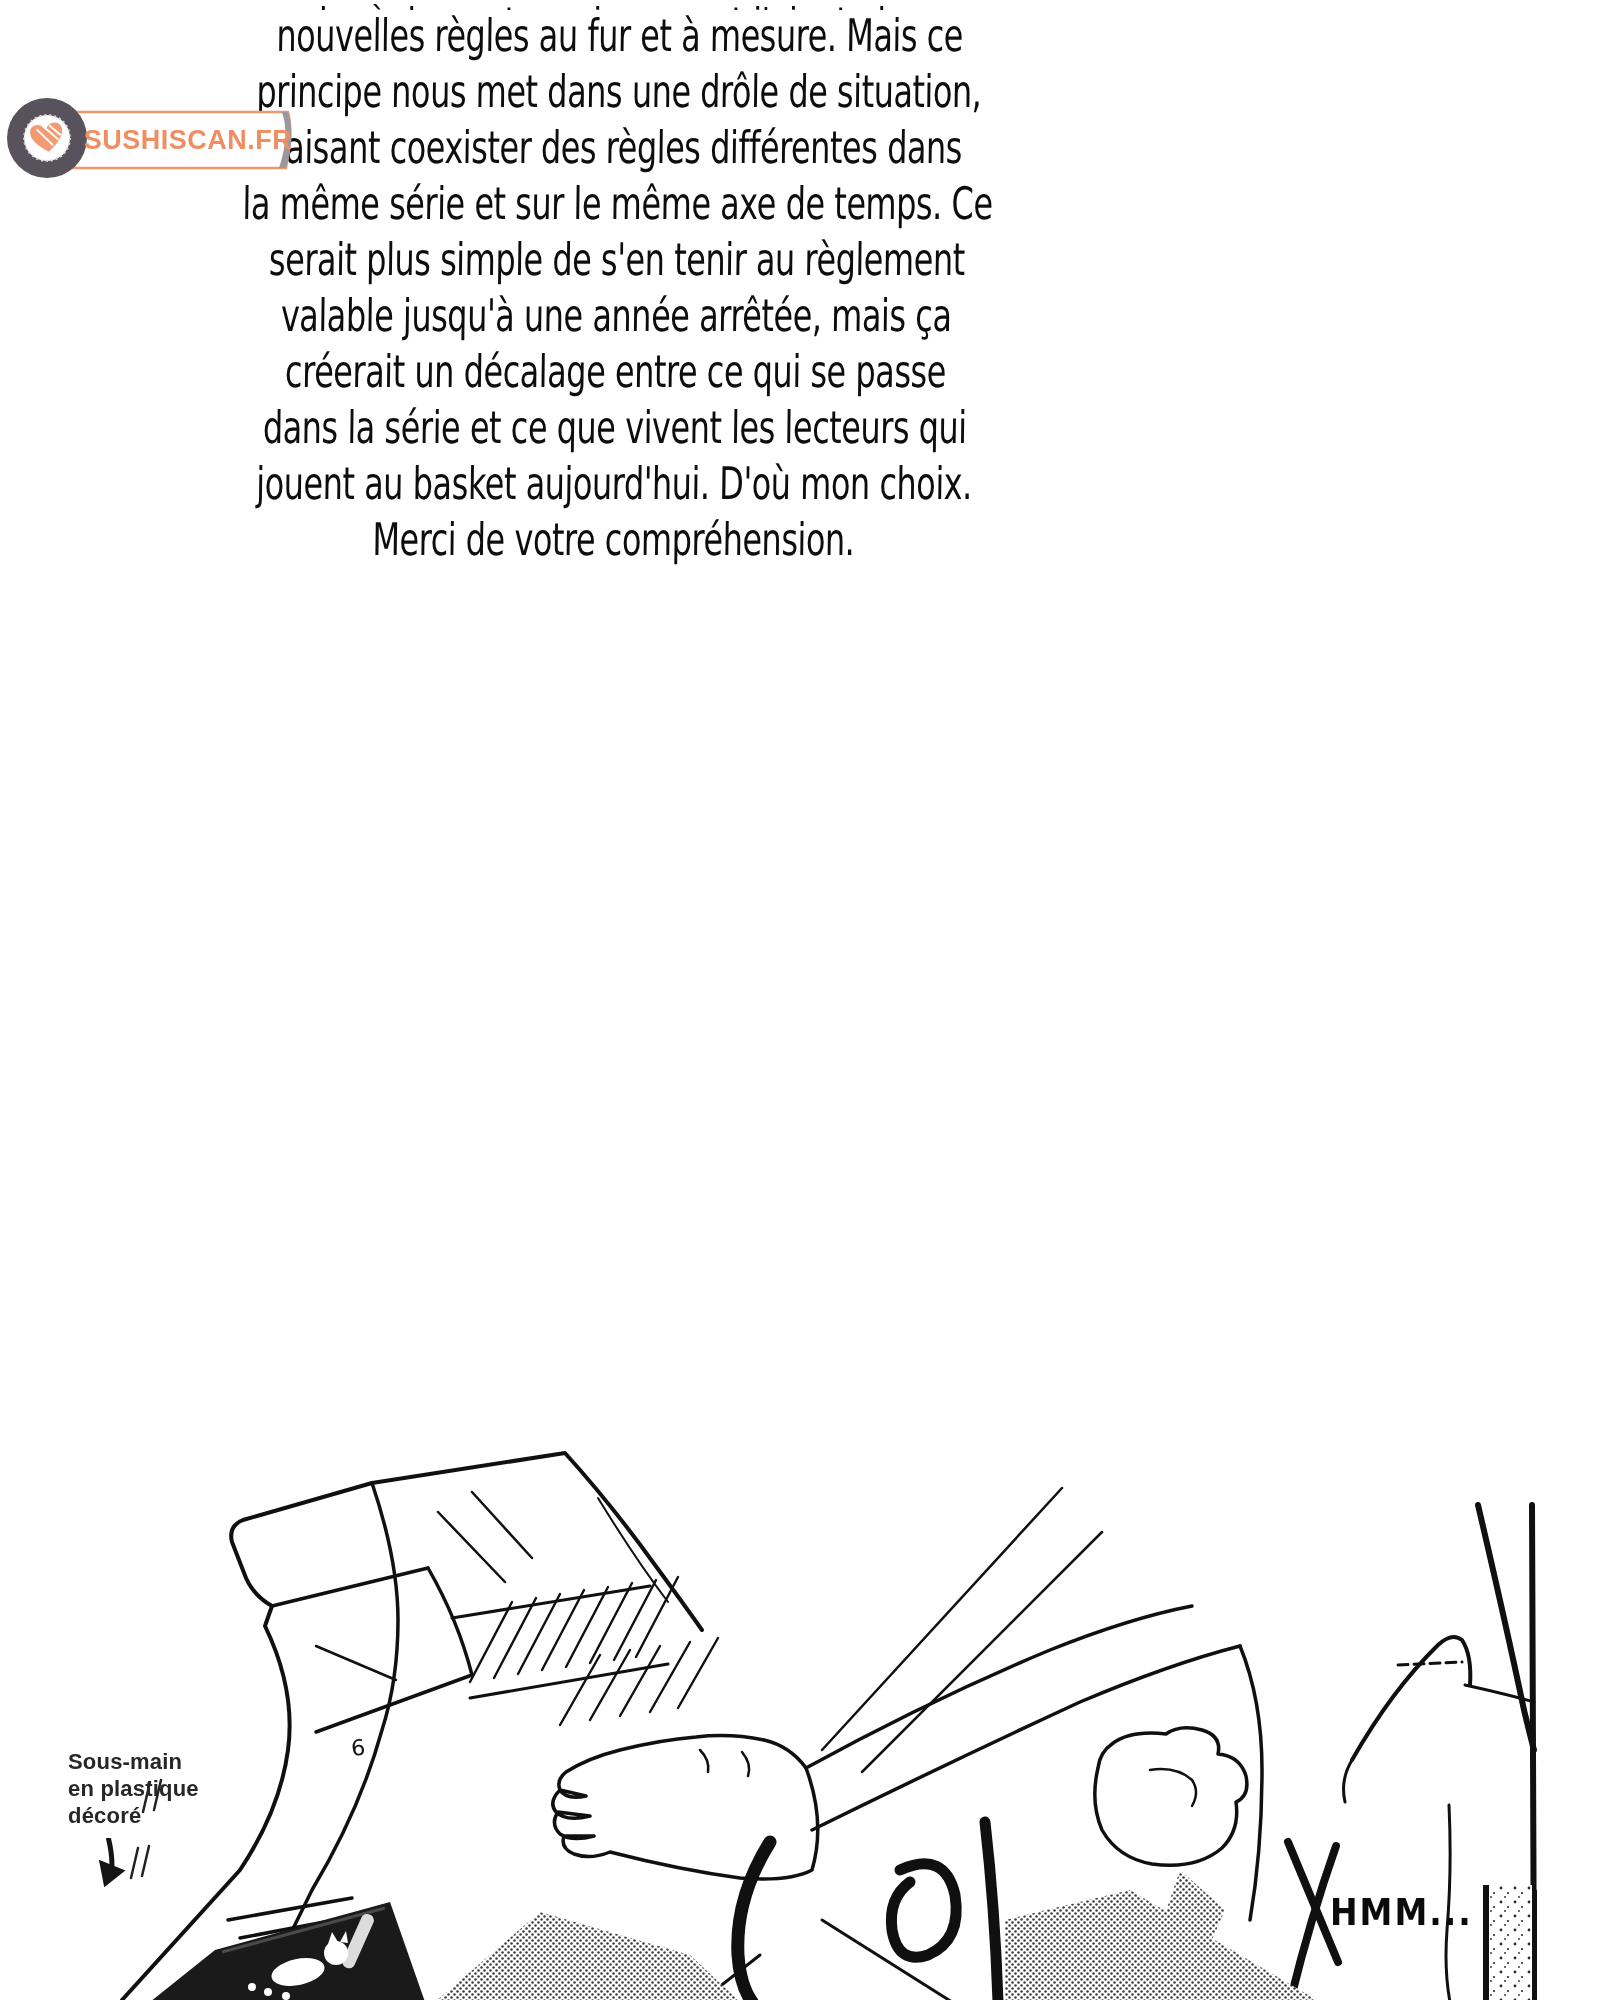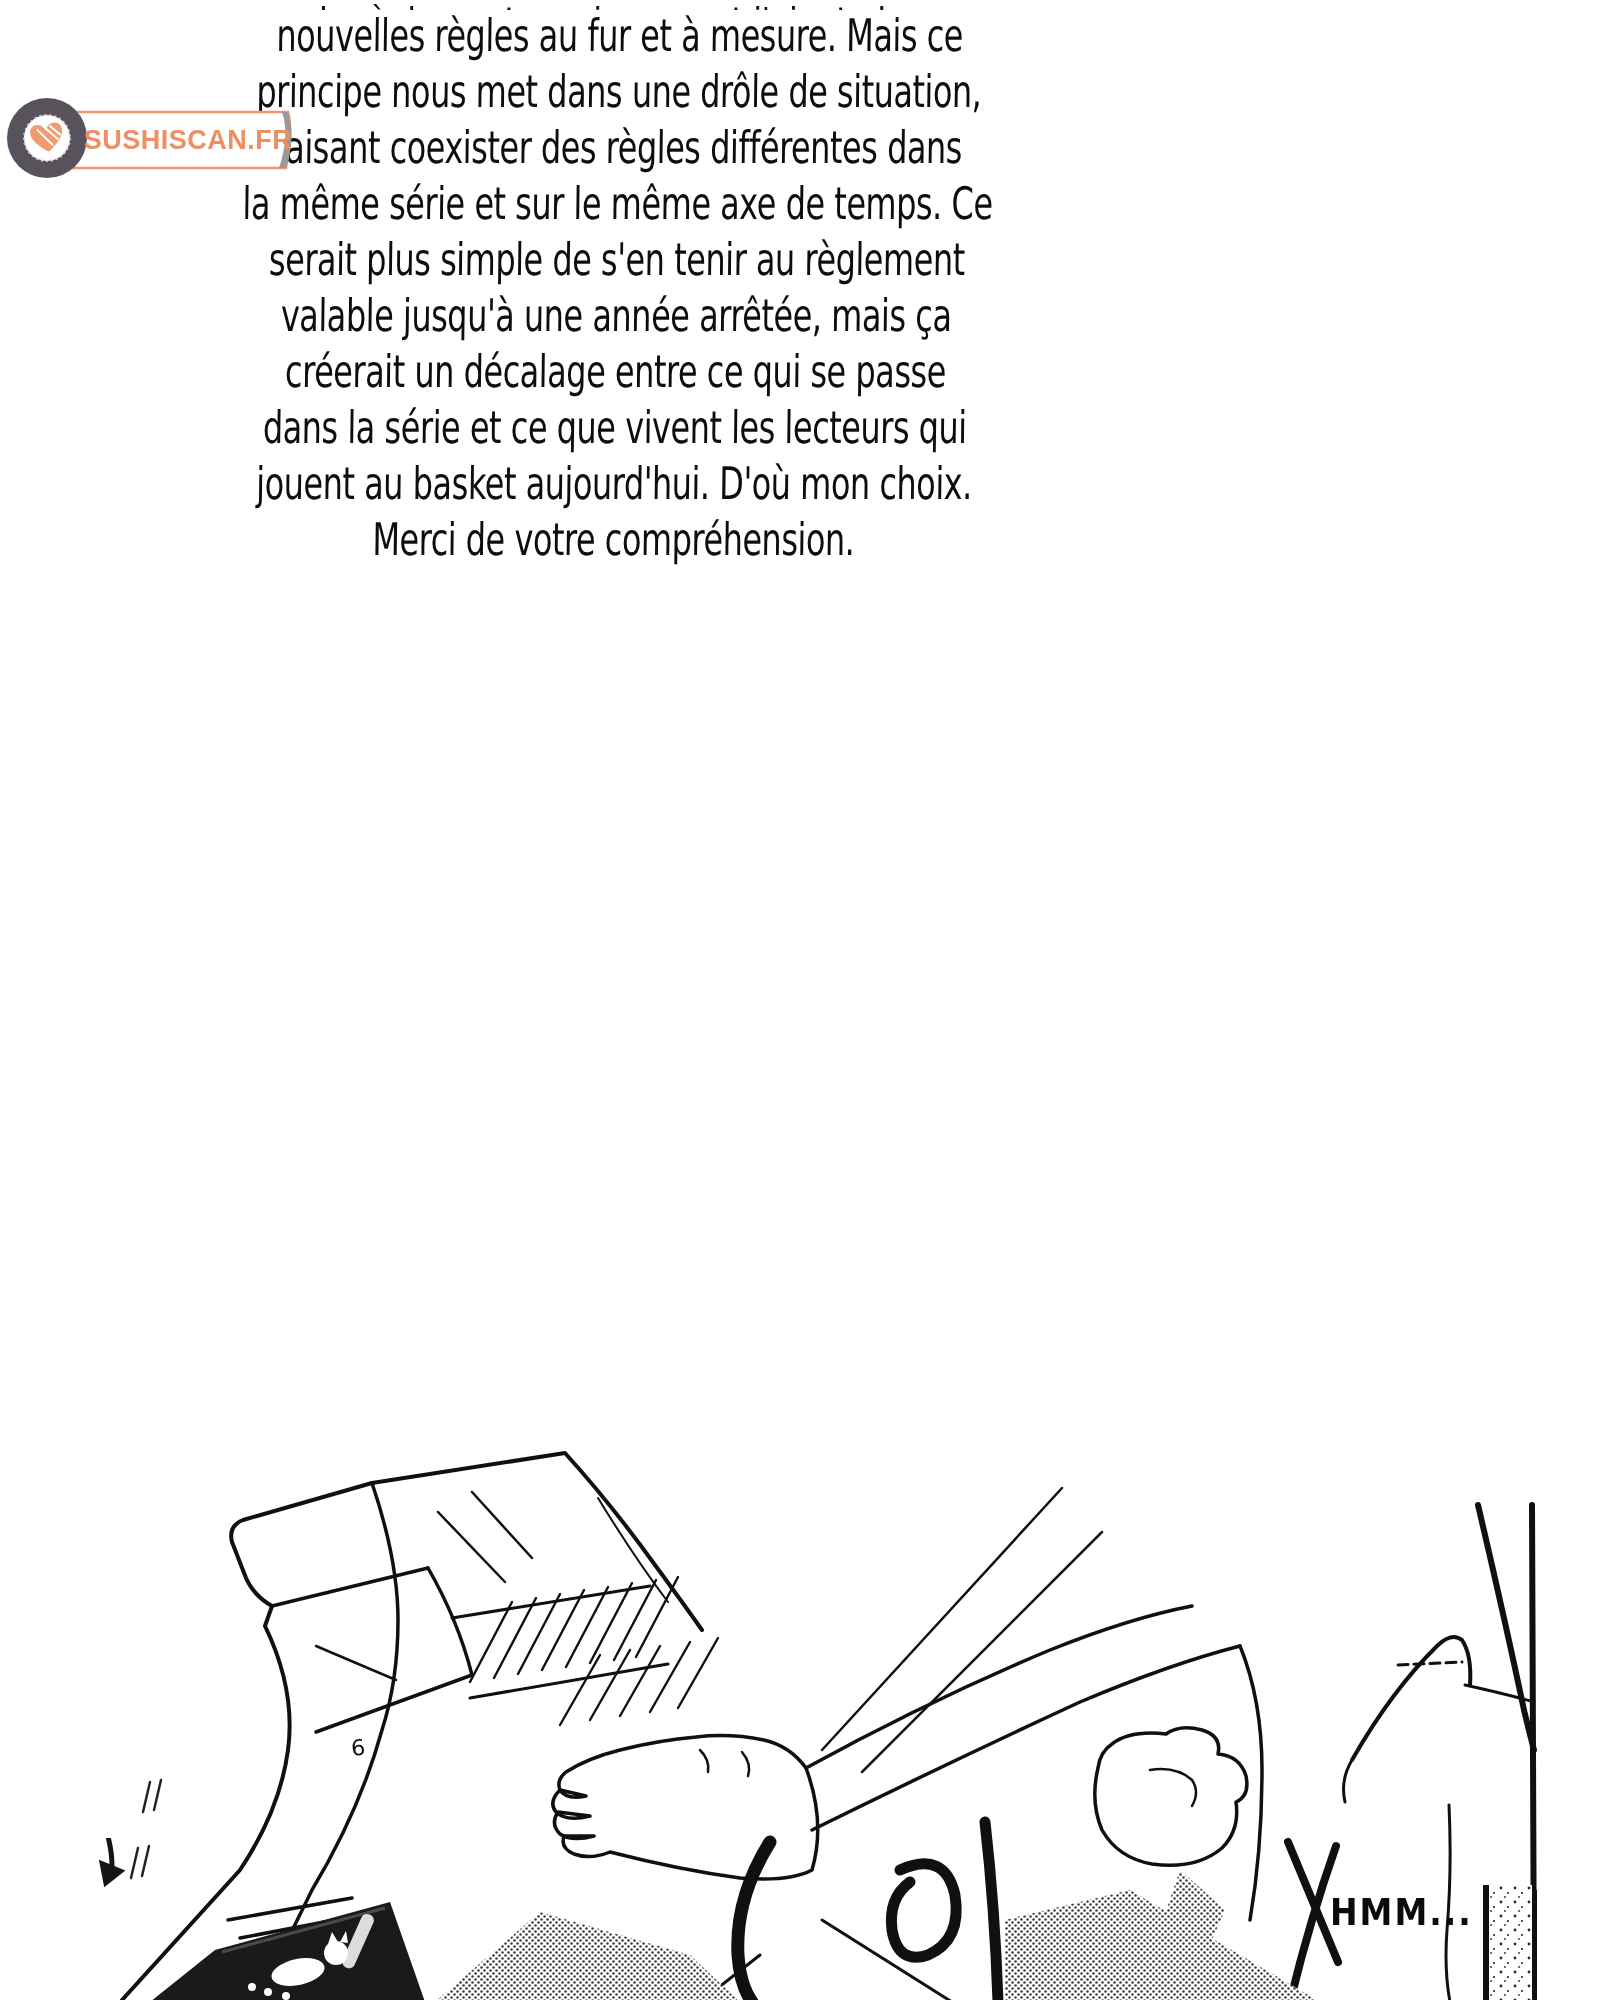--- a/index.html
+++ b/index.html
@@ -190,20 +190,25 @@
 
     <g>
       <rect x="1490" y="435" width="42" height="117" fill="url(#speck)"></rect>
       <rect x="1483" y="435" width="6" height="117" fill="#111111"></rect>
       <rect x="1532" y="440" width="5" height="112" fill="#111111"></rect>
     </g>
 
     <text x="352" y="306" font-family="DejaVu Sans, sans-serif" font-size="22" fill="#141414" transform="rotate(-6 352 306)">6</text>
   </svg>
 
+  <div class="annotation">
+    <div>Sous-main</div>
+    <div>en plastique</div>
+    <div>décoré</div>
+  </div>
 
   <svg class="arrow-wrap" viewBox="0 0 50 56">
     <g transform="rotate(10 25 28)">
       <path d="M 18 2 Q 24 16 26 28" stroke="#151515" stroke-width="5" fill="none" stroke-linecap="round"></path>
       <polygon points="12,24 40,30 22,50" fill="#151515"></polygon>
     </g>
   </svg>
 
   <div class="speech">HMM...</div>
 

